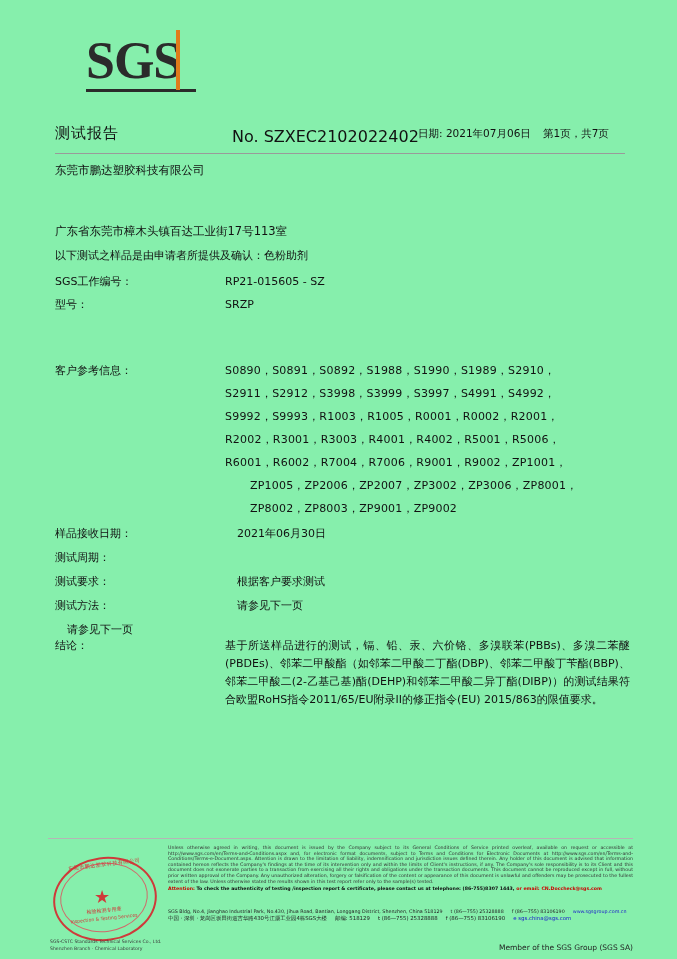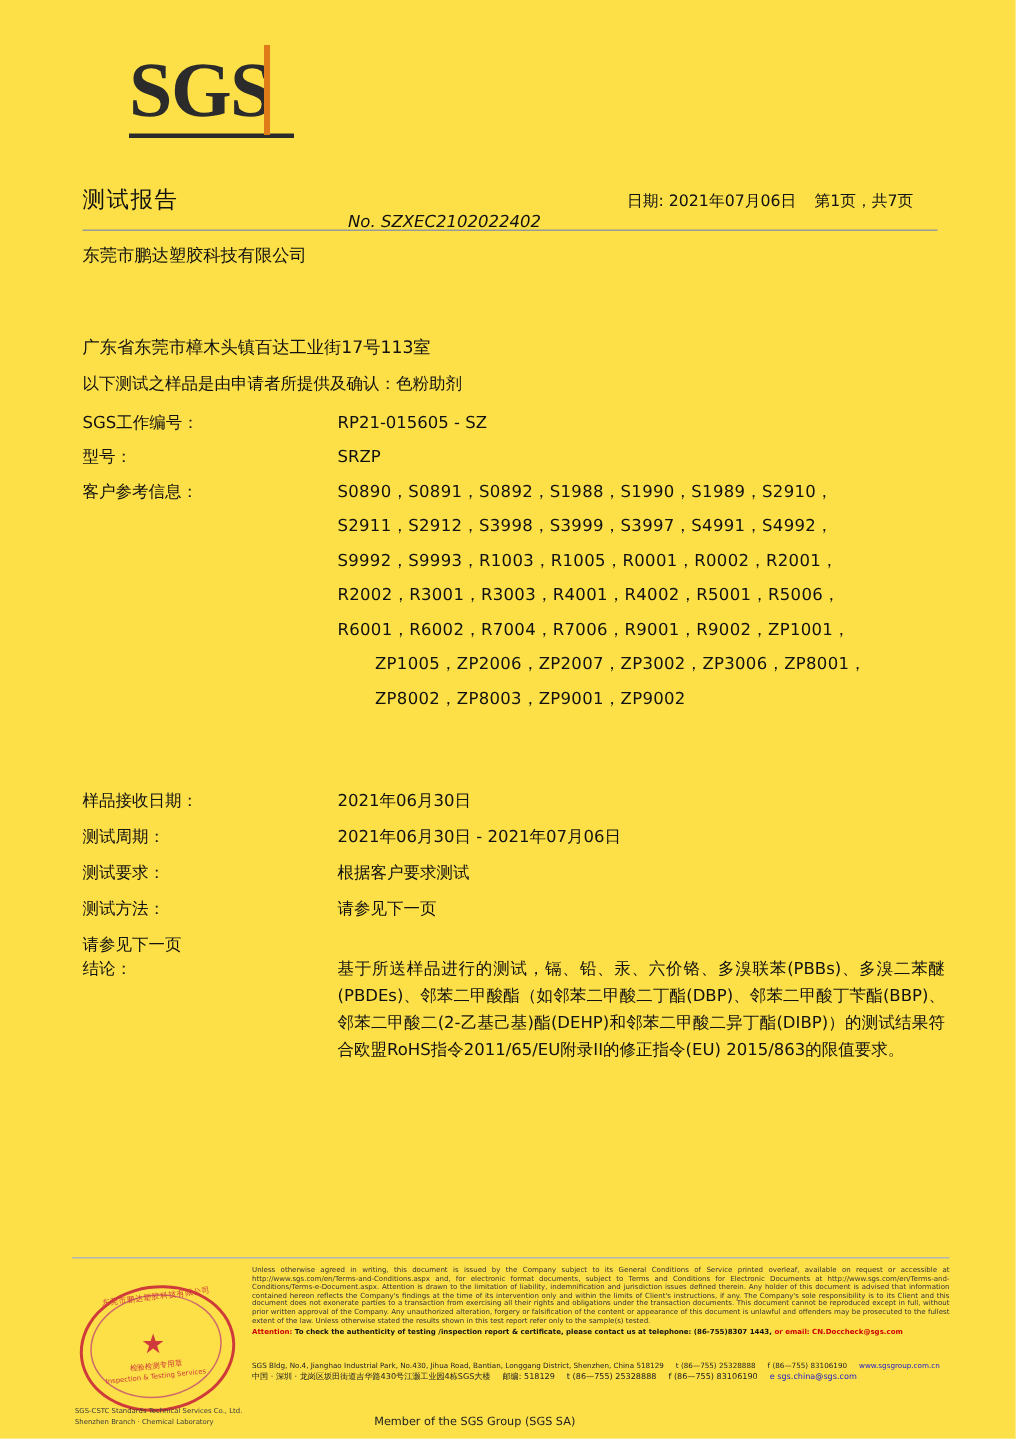--- a/index.html
+++ b/index.html
@@ -11,21 +11,21 @@
     width: 677px;
     height: 959px;
     position: relative;
     font-family: "DejaVu Sans", "Liberation Sans", sans-serif;
     color: #1a1a1a;
     overflow: hidden;
   }
   .page {
     position: absolute;
     inset: 0;
-    background: #fde047;
+    background: #86efac;
   }
 
   
   .logo-block {
     position: absolute;
     left: 86px;
     top: 33px;
     width: 120px;
     height: 58px;
   }
@@ -67,24 +67,23 @@
     left: 0;
     top: 0;
     font-size: 15px;
     font-weight: normal;
     letter-spacing: 1px;
     color: #111;
   }
   .report-no {
     position: absolute;
     left: 177px;
-    top: 17px;
-    font-size: 11px;
-    color: #111;
-    font-style: italic;
+    top: 3px;
+    font-size: 16px;
+    color: #111;
   }
   .report-date {
     position: absolute;
     left: 363px;
     top: 3px;
     font-size: 10.5px;
     color: #111;
     text-align: center;
   }
   .page-count {
@@ -152,20 +151,21 @@
     font-size: 11px;
     color: #111;
     line-height: 23px;
     flex: 1;
   }
 
   
   .ref-row {
     display: flex;
     align-items: flex-start;
+    margin-top: 43px;
   }
   .ref-lines {
     flex: 1;
   }
   .ref-line {
     font-size: 11px;
     line-height: 23px;
     color: #111;
     letter-spacing: 0.2px;
   }
@@ -178,21 +178,21 @@
     position: absolute;
     left: 55px;
     top: 522px;
     width: 575px;
   }
   .drow {
     display: flex;
     align-items: flex-start;
   }
   .drow .field-label { line-height: 24px; }
-  .drow .field-value { line-height: 24px; }
+  .drow .field-value { line-height: 24px; margin-left: 12px; }
 
   
   .conclusion {
     position: absolute;
     left: 55px;
     top: 637px;
     width: 575px;
     display: flex;
     align-items: flex-start;
   }
@@ -337,21 +337,21 @@
   .addr-line .link { color: #1a1acc; }
   .addr-cn {
     font-size: 5.4px;
   }
 
   .member {
     position: absolute;
     left: 0;
     top: 943px;
     width: 633px;
-    text-align: center;
+    text-align: right;
     font-size: 7.5px;
     color: #222;
   }
 </style>
 </head>
 <body>
 
 <div class="page">
 
   <div class="logo-block">
@@ -399,21 +399,20 @@
     </div>
   </div>
 
   <div class="dates">
     <div class="drow">
       <div class="field-label">样品接收日期：</div>
       <div class="field-value">2021年06月30日</div>
     </div>
     <div class="drow">
       <div class="field-label">测试周期：</div>
-      <div class="field-value">2021年06月30日 - 2021年07月06日</div>
     </div>
     <div class="drow">
       <div class="field-label">测试要求：</div>
       <div class="field-value">根据客户要求测试</div>
     </div>
     <div class="drow">
       <div class="field-label">测试方法：</div>
       <div class="field-value">请参见下一页</div>
     </div>
     <div class="drow">

